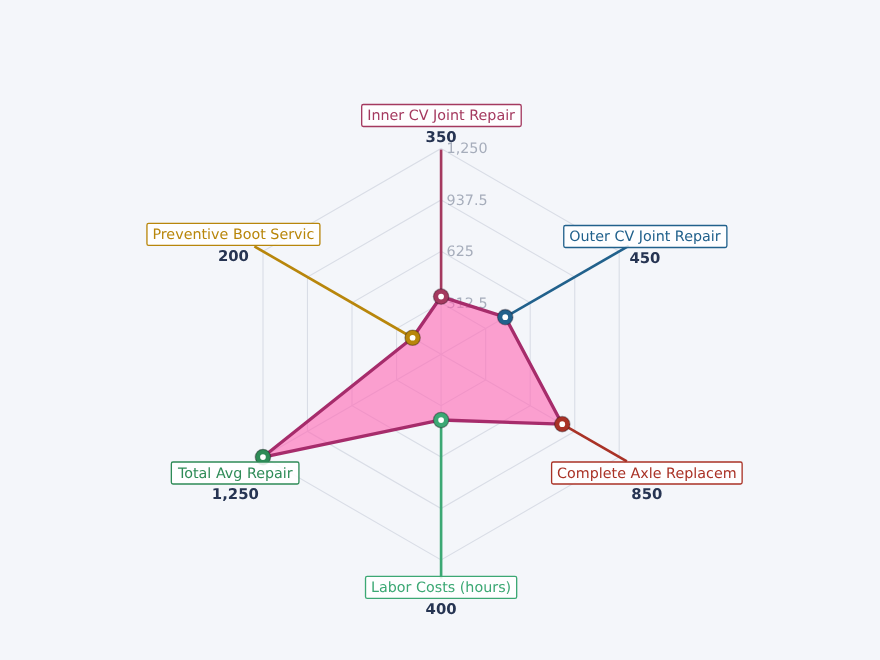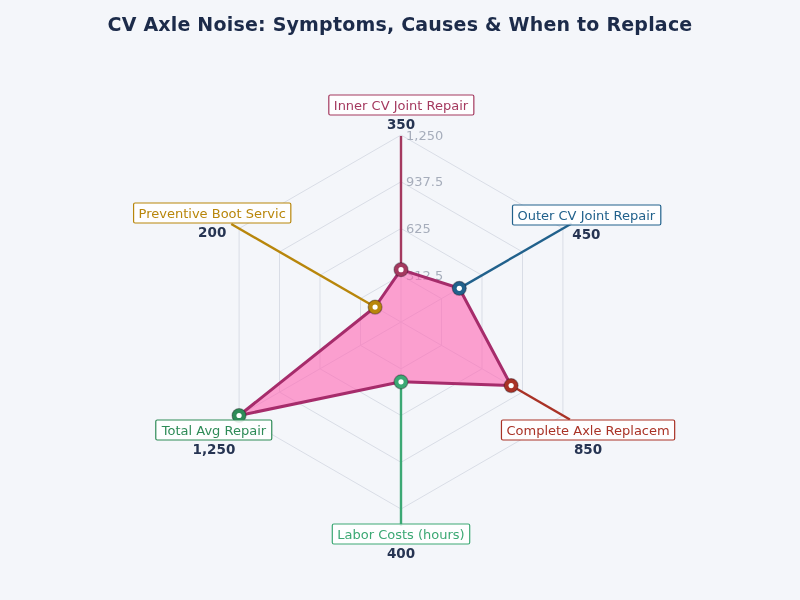--- a/index.html
+++ b/index.html
@@ -65,14 +65,13 @@
       <rect x="332.296875" y="524" width="137.40625" height="20" fill="rgba(255,255,255,0.85)" stroke="#3ca874" stroke-width="1.2" rx="1.5"></rect>
       <text x="401" y="538.5" text-anchor="middle" fill="#3ca874" font-size="13px">Labor Costs (hours)</text>
       <text x="401" y="558" text-anchor="middle" fill="#263452" font-size="13.5px" font-weight="bold">400</text>
       <rect x="155.77444458007812" y="420" width="115.97900390625" height="20" fill="rgba(255,255,255,0.85)" stroke="#2e8b57" stroke-width="1.2" rx="1.5"></rect>
       <text x="213.9385127825613" y="434.5000000000001" text-anchor="middle" fill="#2e8b57" font-size="13px">Total Avg Repair</text>
       <text x="213.9385127825613" y="454.0000000000001" text-anchor="middle" fill="#263452" font-size="13.5px" font-weight="bold">1,250</text>
       <rect x="133.58926391601562" y="203" width="157.234375" height="20" fill="rgba(255,255,255,0.85)" stroke="#b8860b" stroke-width="1.2" rx="1.5"></rect>
       <text x="212.20646197499238" y="217.49999999999997" text-anchor="middle" fill="#b8860b" font-size="13px">Preventive Boot Servic</text>
       <text x="212.20646197499238" y="236.99999999999997" text-anchor="middle" fill="#263452" font-size="13.5px" font-weight="bold">200</text>
     </svg>
-  <h1 class="chart-title" style="color: rgb(28, 43, 74);">CV Axle Noise: Symptoms, Causes &amp; When to Replace</h1>
 </div>
 
 </body></html>

